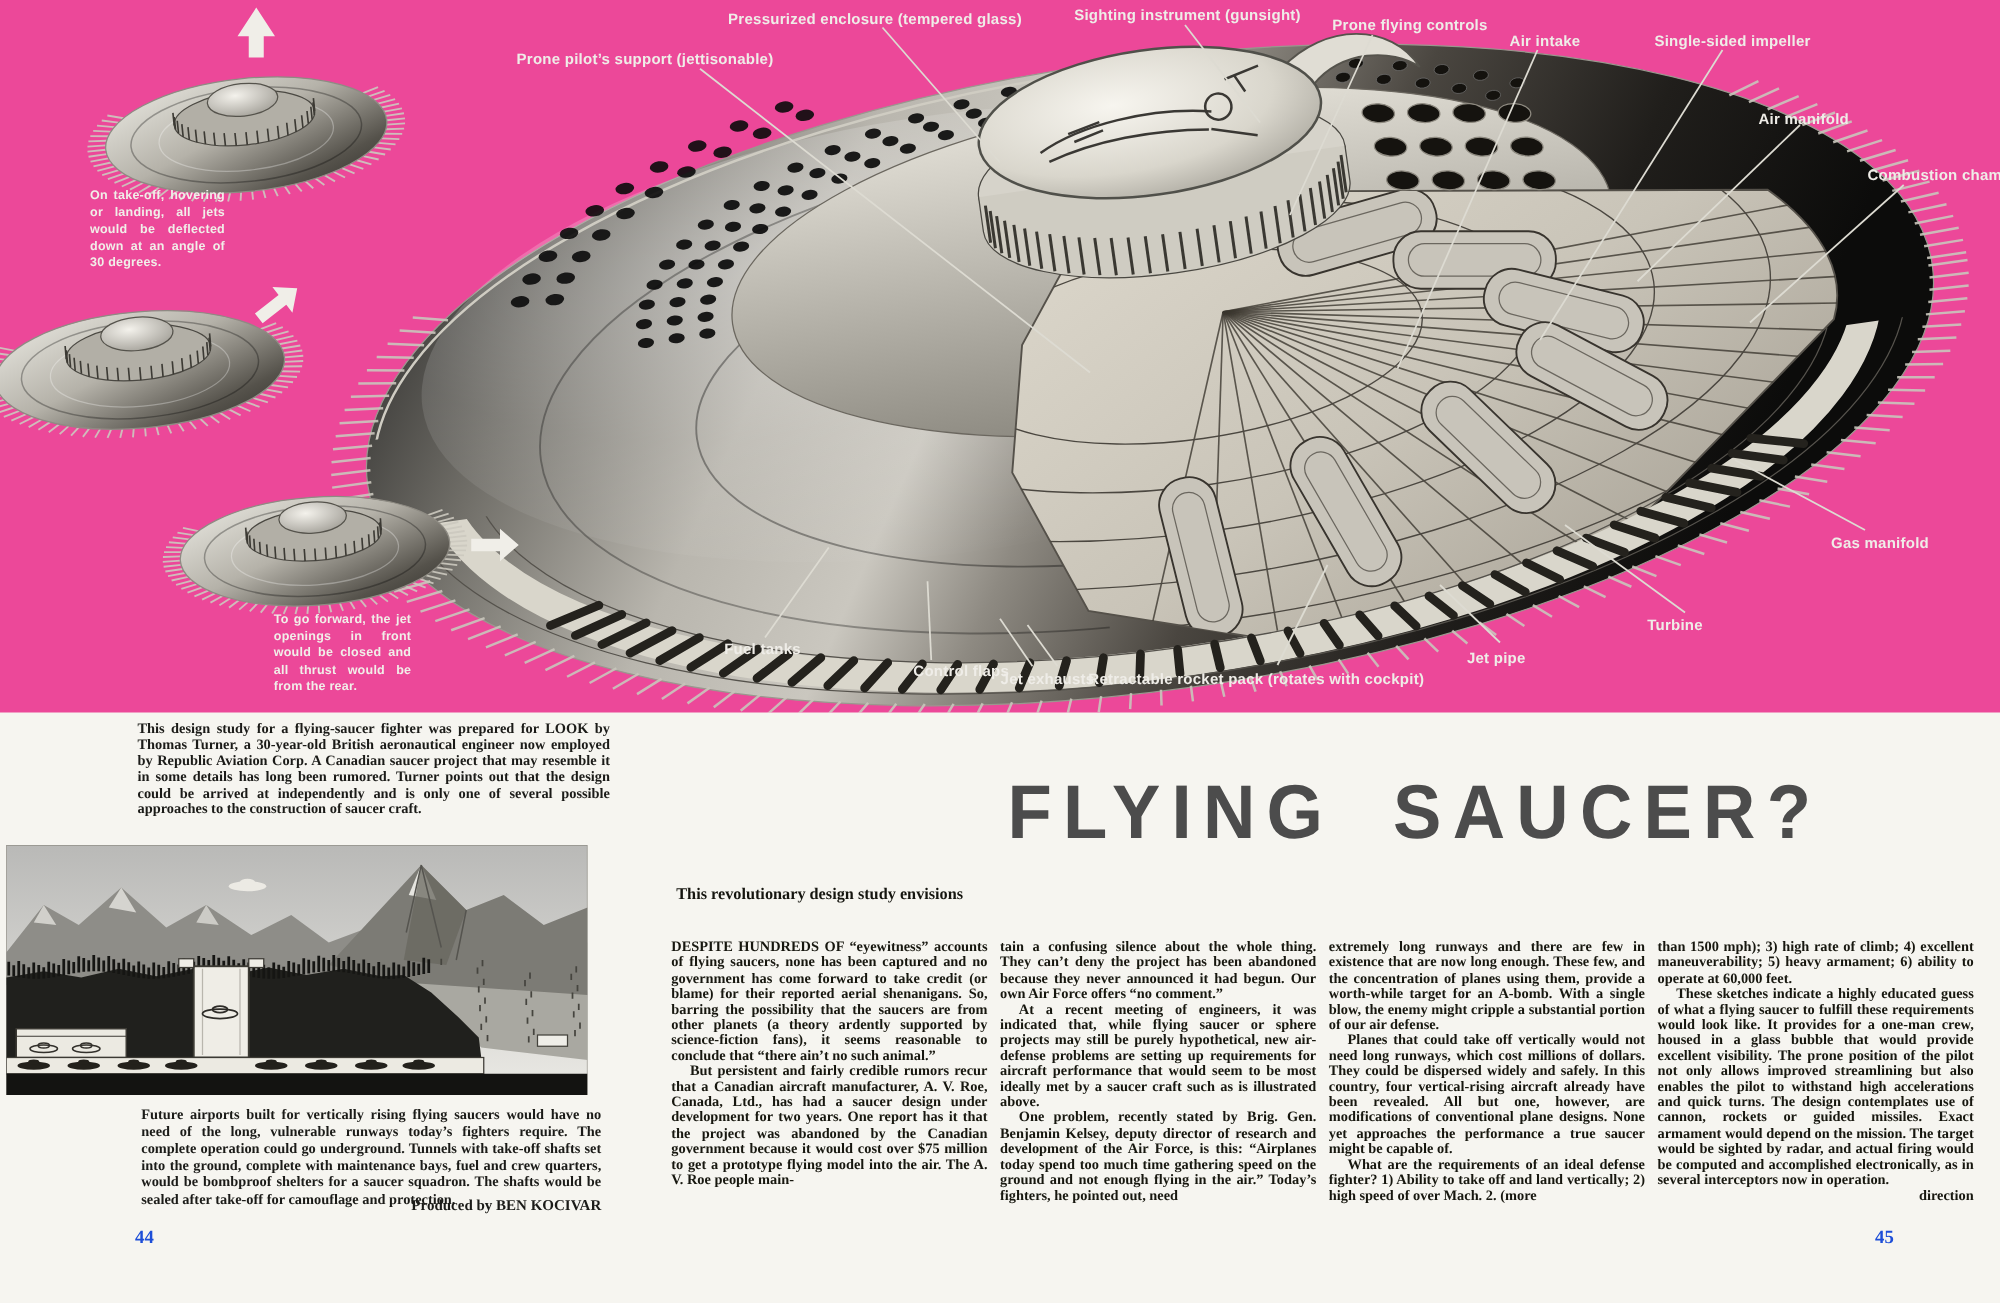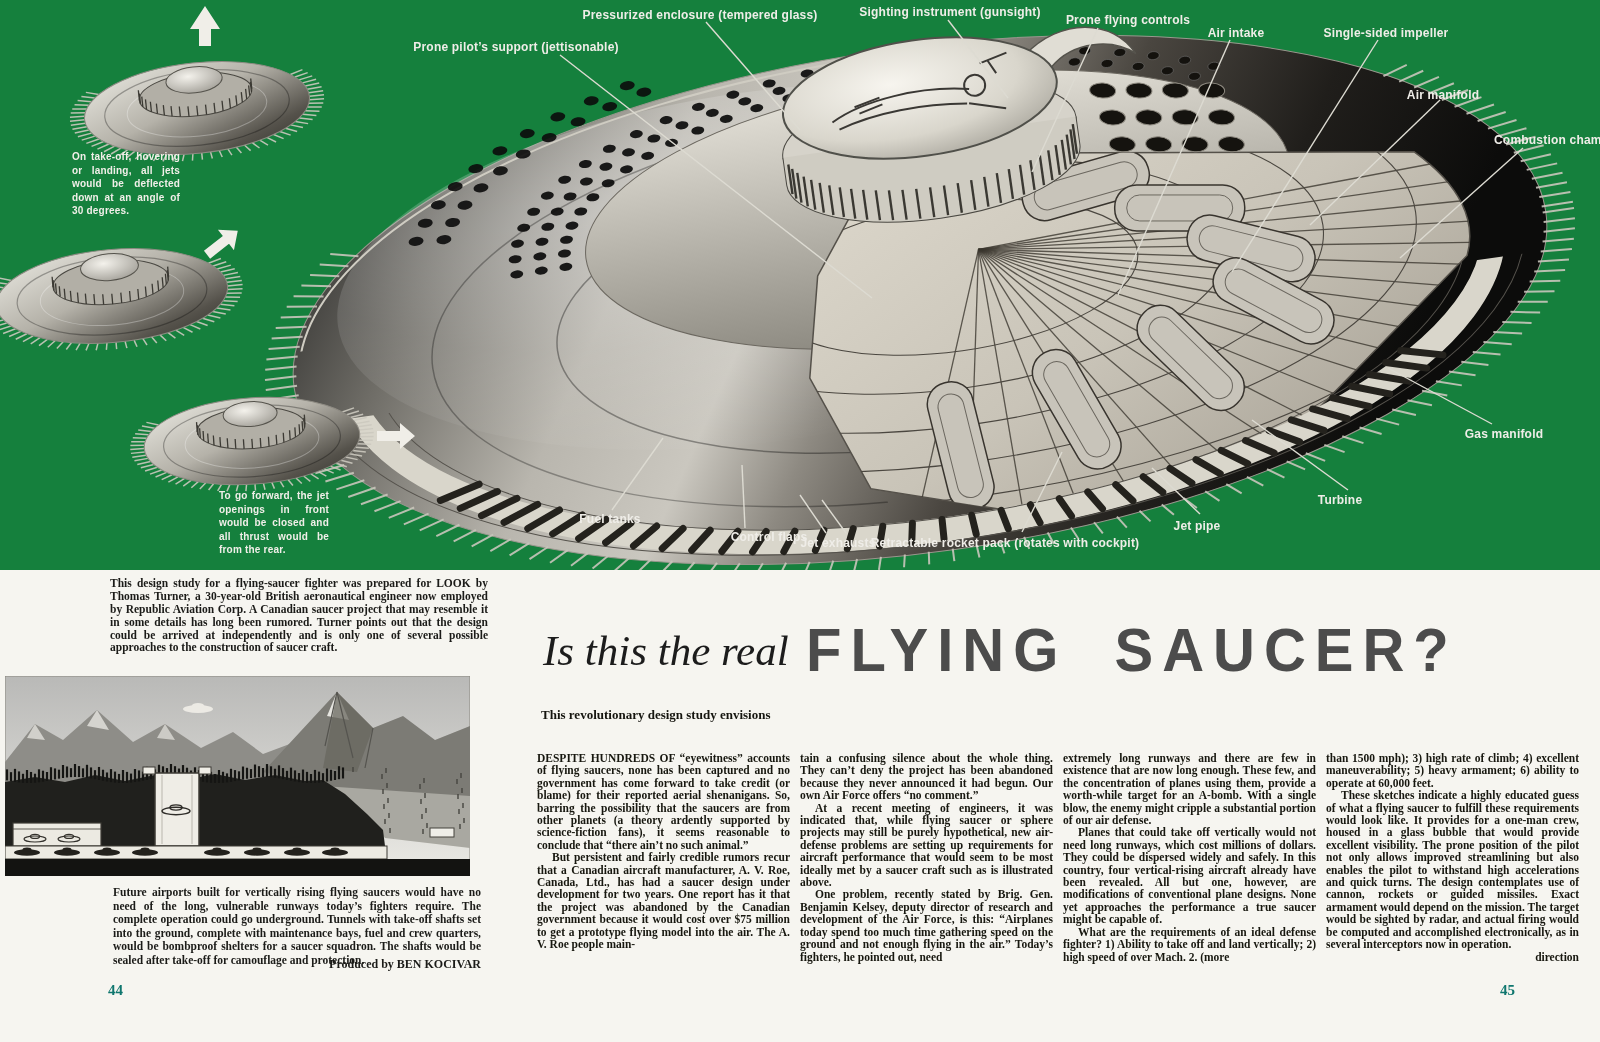--- a/index.html
+++ b/index.html
@@ -1,29 +1,29 @@
 <!DOCTYPE html>
 <html><head>
 <meta charset="utf-8">
 <style>
   html,body{margin:0;padding:0;background:#000;}
   .page{position:relative;width:1600px;height:1042px;overflow:hidden;background:#f6f5f0;font-family:"Liberation Serif",serif;}
-  .blackbg{position:absolute;left:0;top:0;width:1600px;height:729px;background:#15803d;}
+  .blackbg{position:absolute;left:0;top:0;width:1600px;height:729px;background:#ec4899;}
   .art{position:absolute;left:0;top:0;width:1600px;height:570px;}
   
   .callout{position:absolute;font:bold 12px "Liberation Sans",sans-serif;color:#efede8;white-space:nowrap;transform:translateX(-50%);letter-spacing:.2px;}
   .callout.anchor-left{transform:none;}
   .dcaption{position:absolute;font:bold 10px "Liberation Sans",sans-serif;color:#f1efe9;line-height:1.35;text-align:justify;letter-spacing:.2px;}
   
   .paper{position:absolute;left:0;top:570px;width:1600px;height:472px;background:#f6f5f0;}
   .intro{position:absolute;left:110px;top:577px;width:378px;font:bold 11.5px/1.12 "Liberation Serif",serif;color:#1b1b18;text-align:justify;margin:0;}
   .airfig{position:absolute;left:5px;top:676px;width:465px;height:200px;}
   .future{position:absolute;left:113px;top:886px;width:368px;font:bold 11.5px/1.18 "Liberation Serif",serif;color:#1b1b18;text-align:justify;margin:0;}
   .byline{position:absolute;left:115px;top:957px;width:366px;text-align:right;font:bold 12px "Liberation Serif",serif;color:#1b1b18;}
-  .pageno{position:absolute;font:bold 15px "Liberation Serif",serif;color:#0f766e;}
+  .pageno{position:absolute;font:bold 15px "Liberation Serif",serif;color:#1d4ed8;}
   .pageno.left{left:108px;top:982px;}
   .pageno.right{left:1500px;top:982px;}
   .kicker{position:absolute;left:543px;top:629px;font:italic 43px/1 "Liberation Serif",serif;color:#1c1c1c;}
   .title{position:absolute;left:806px;top:620px;font:bold 58px/1 "Liberation Sans",sans-serif;color:#4c4c4c;letter-spacing:9px;word-spacing:22px;transform:scaleY(1.05);transform-origin:left top;white-space:nowrap;}
   .subtitle{position:absolute;left:541px;top:707px;width:1052px;display:flex;gap:26px;font:bold 13px "Liberation Serif",serif;color:#15150f;}
   .col{position:absolute;top:752px;width:253px;font:11.5px/1.08 "Liberation Serif",serif;color:#17170f;text-align:justify;}
   .col p{margin:0;font-weight:bold;}
   .col p.ind{text-indent:15px;}
   .continued{text-align:right;font-weight:bold;margin-top:3px;}
 </style>
@@ -920,21 +920,20 @@
     </g>
     <rect x="0" y="183" width="465" height="17" fill="#131311"></rect>
     <rect x="425" y="152" width="24" height="9" fill="#efeee8" stroke="#44423c" stroke-width="1"></rect>
   </svg>
 
   <p class="future">Future airports built for vertically rising flying saucers would have no need of the long, vulnerable runways today’s fighters require. The complete operation could go underground. Tunnels with take-off shafts set into the ground, complete with maintenance bays, fuel and crew quarters, would be bombproof shelters for a saucer squadron. The shafts would be sealed after take-off for camouflage and protection.</p>
   <div class="byline">Produced by BEN KOCIVAR</div>
   <div class="pageno left">44</div>
   <div class="pageno right">45</div>
 
-  <div class="kicker">Is this the real</div>
   <div class="title">FLYING SAUCER?</div>
 
   <div class="subtitle">
     <span>This revolutionary design study envisions</span>
   </div>
 
   <div class="col" style="left:537px">
     <p>DESPITE HUNDREDS OF “eyewitness” accounts of flying saucers, none has been captured and no government has come forward to take credit (or blame) for their reported aerial shenanigans. So, barring the possibility that the saucers are from other planets (a theory ardently supported by science-fiction fans), it seems reasonable to conclude that “there ain’t no such animal.”</p>
     <p class="ind">But persistent and fairly credible rumors recur that a Canadian aircraft manufacturer, A. V. Roe, Canada, Ltd., has had a saucer design under development for two years. One report has it that the project was abandoned by the Canadian government because it would cost over $75 million to get a prototype flying model into the air. The A. V. Roe people main-</p>
   </div>

